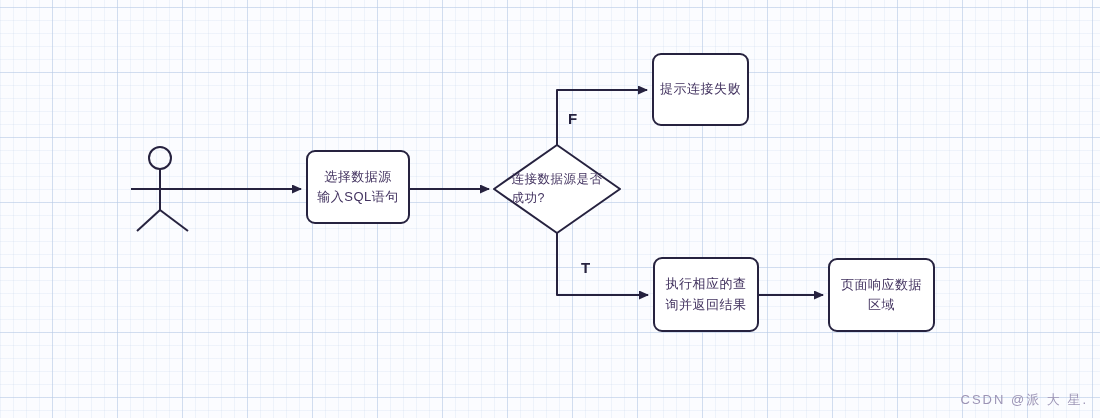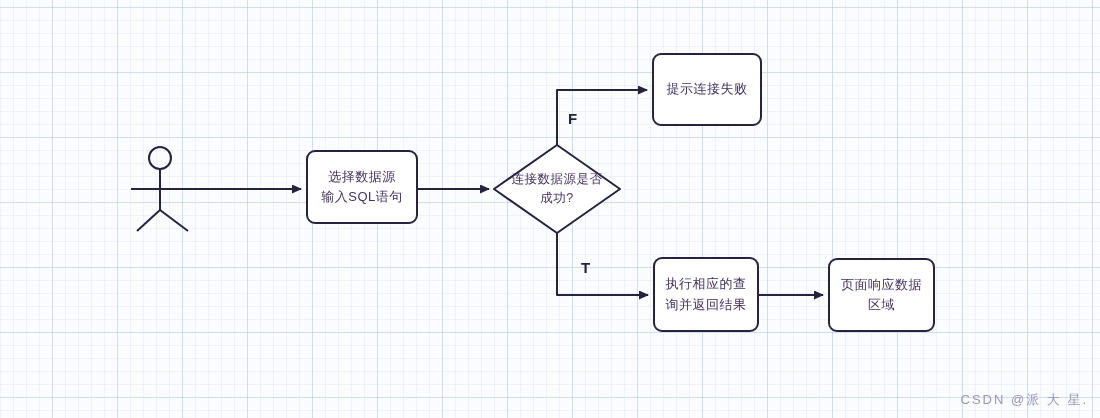--- a/index.html
+++ b/index.html
@@ -35,21 +35,20 @@
     line-height: 1.55;
     white-space: pre-line;
     letter-spacing: 0.5px;
   }
   .diamond-label {
     position: absolute;
     z-index: 2;
     display: flex;
     align-items: center;
     justify-content: center;
-    text-align: center;
     color: #42325f;
     font-size: 12.5px;
     line-height: 1.5;
     white-space: pre-line;
     letter-spacing: 0.5px;
   }
   .branch-label {
     position: absolute;
     z-index: 2;
     color: #26223f;
@@ -89,27 +88,27 @@
       <path d="M131,189 L301,189" marker-end="url(#arrow)"></path>
       <path d="M410,189 L489,189" marker-end="url(#arrow)"></path>
       <path d="M557,145 L557,90 L647,90" marker-end="url(#arrow)"></path>
       <path d="M557,233 L557,295 L648,295" marker-end="url(#arrow)"></path>
       <path d="M759,295 L823,295" marker-end="url(#arrow)"></path>
     </g>
 
     <polygon points="557,145 620,189 557,233 494,189" fill="#ffffff" stroke="#26223f" stroke-width="2" stroke-linejoin="round"></polygon>
   </svg>
 
-  <div class="node" style="left:306px; top:150px; width:112px; height:74px;">选择数据源
+  <div class="node" style="left:306px; top:150px; width:104px; height:74px;">选择数据源
 输入SQL语句</div>
 
   <div class="diamond-label" style="left:494px; top:145px; width:126px; height:88px;">连接数据源是否
 成功?</div>
 
-  <div class="node" style="left:652px; top:53px; width:110px; height:73px;">提示连接失败</div>
+  <div class="node" style="left:652px; top:53px; width:97px; height:73px;">提示连接失败</div>
 
   <div class="node" style="left:828px; top:258px; width:107px; height:74px;">页面响应数据
 区域</div>
 
   <div class="node" style="left:653px; top:257px; width:106px; height:75px;">执行相应的查
 询并返回结果</div>
 
   <div class="branch-label" style="left:568px; top:110px;">F</div>
 
   <div class="branch-label" style="left:581px; top:259px;">T</div>

